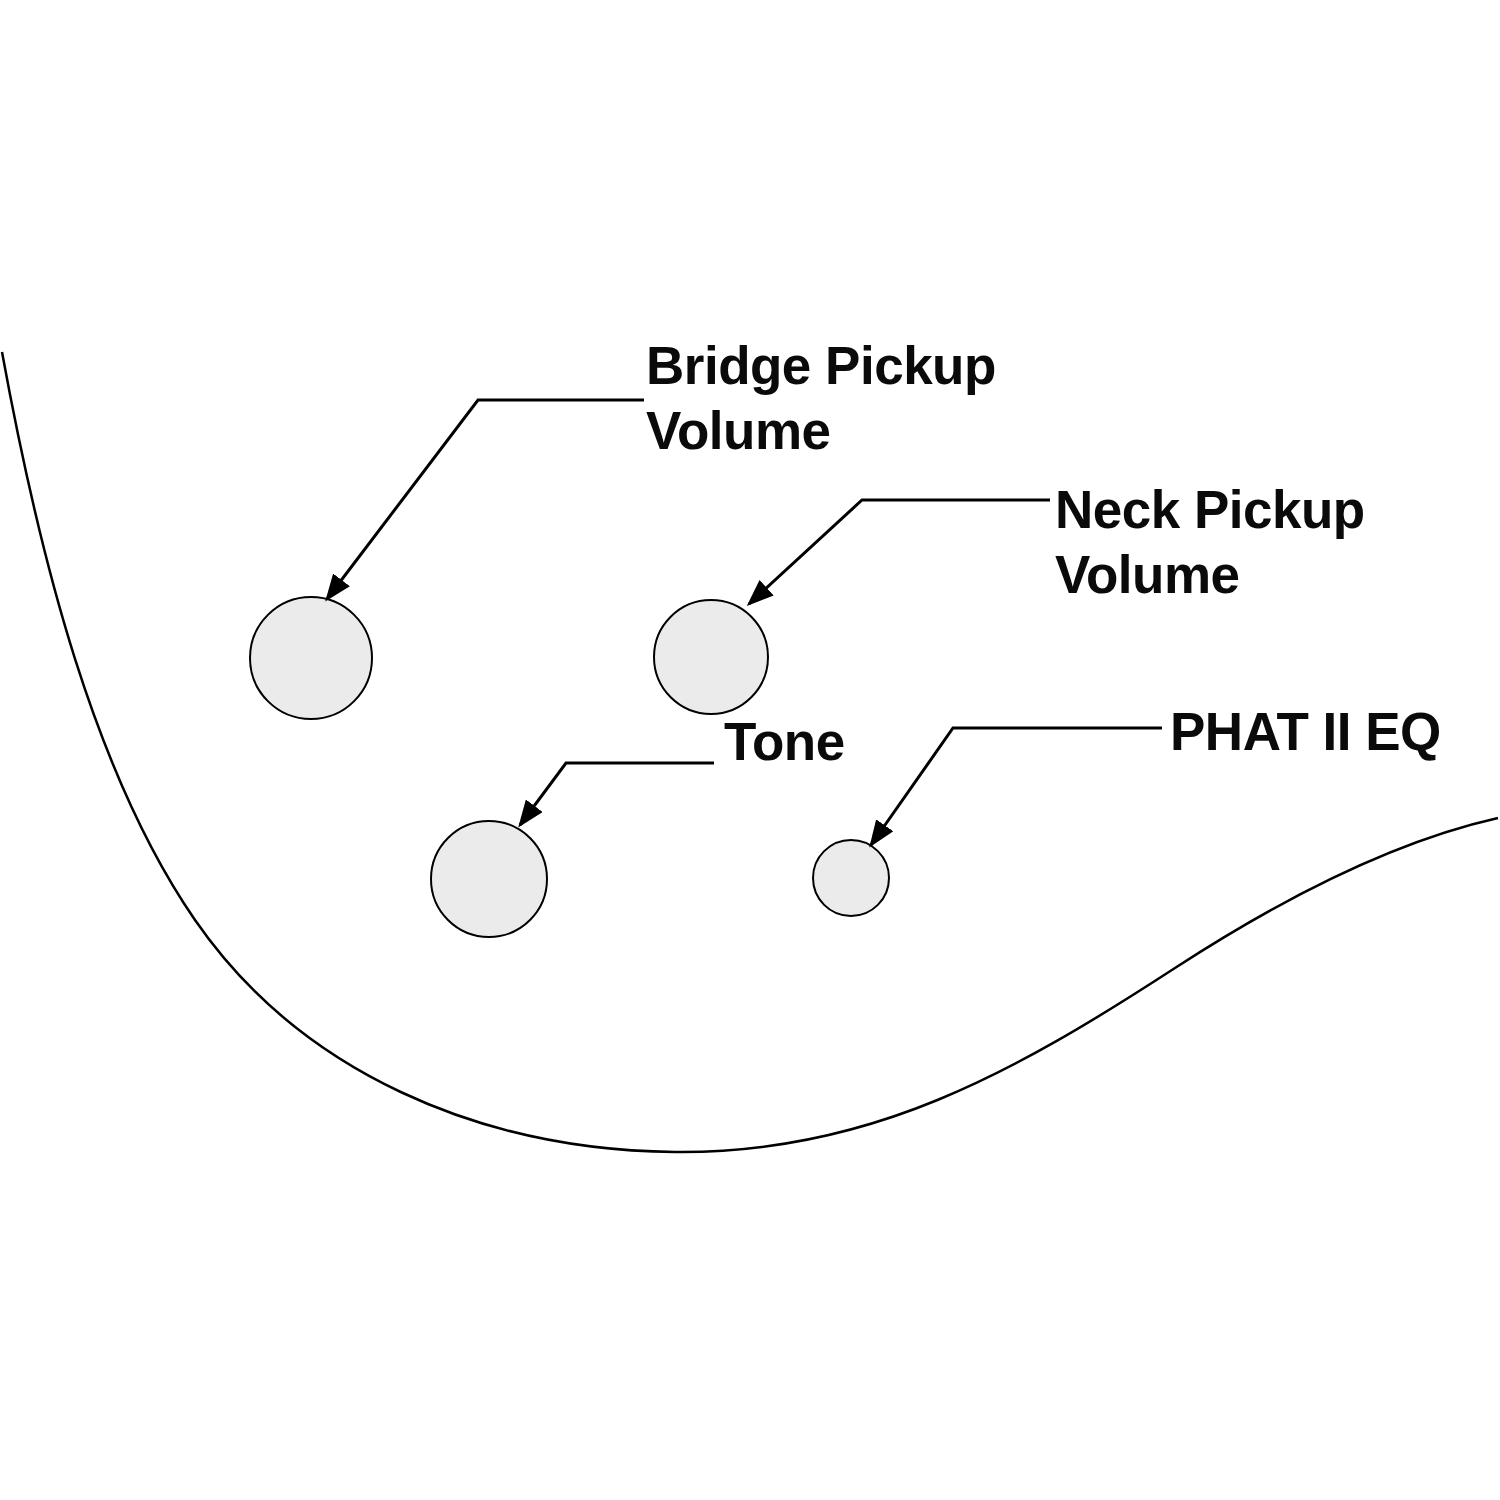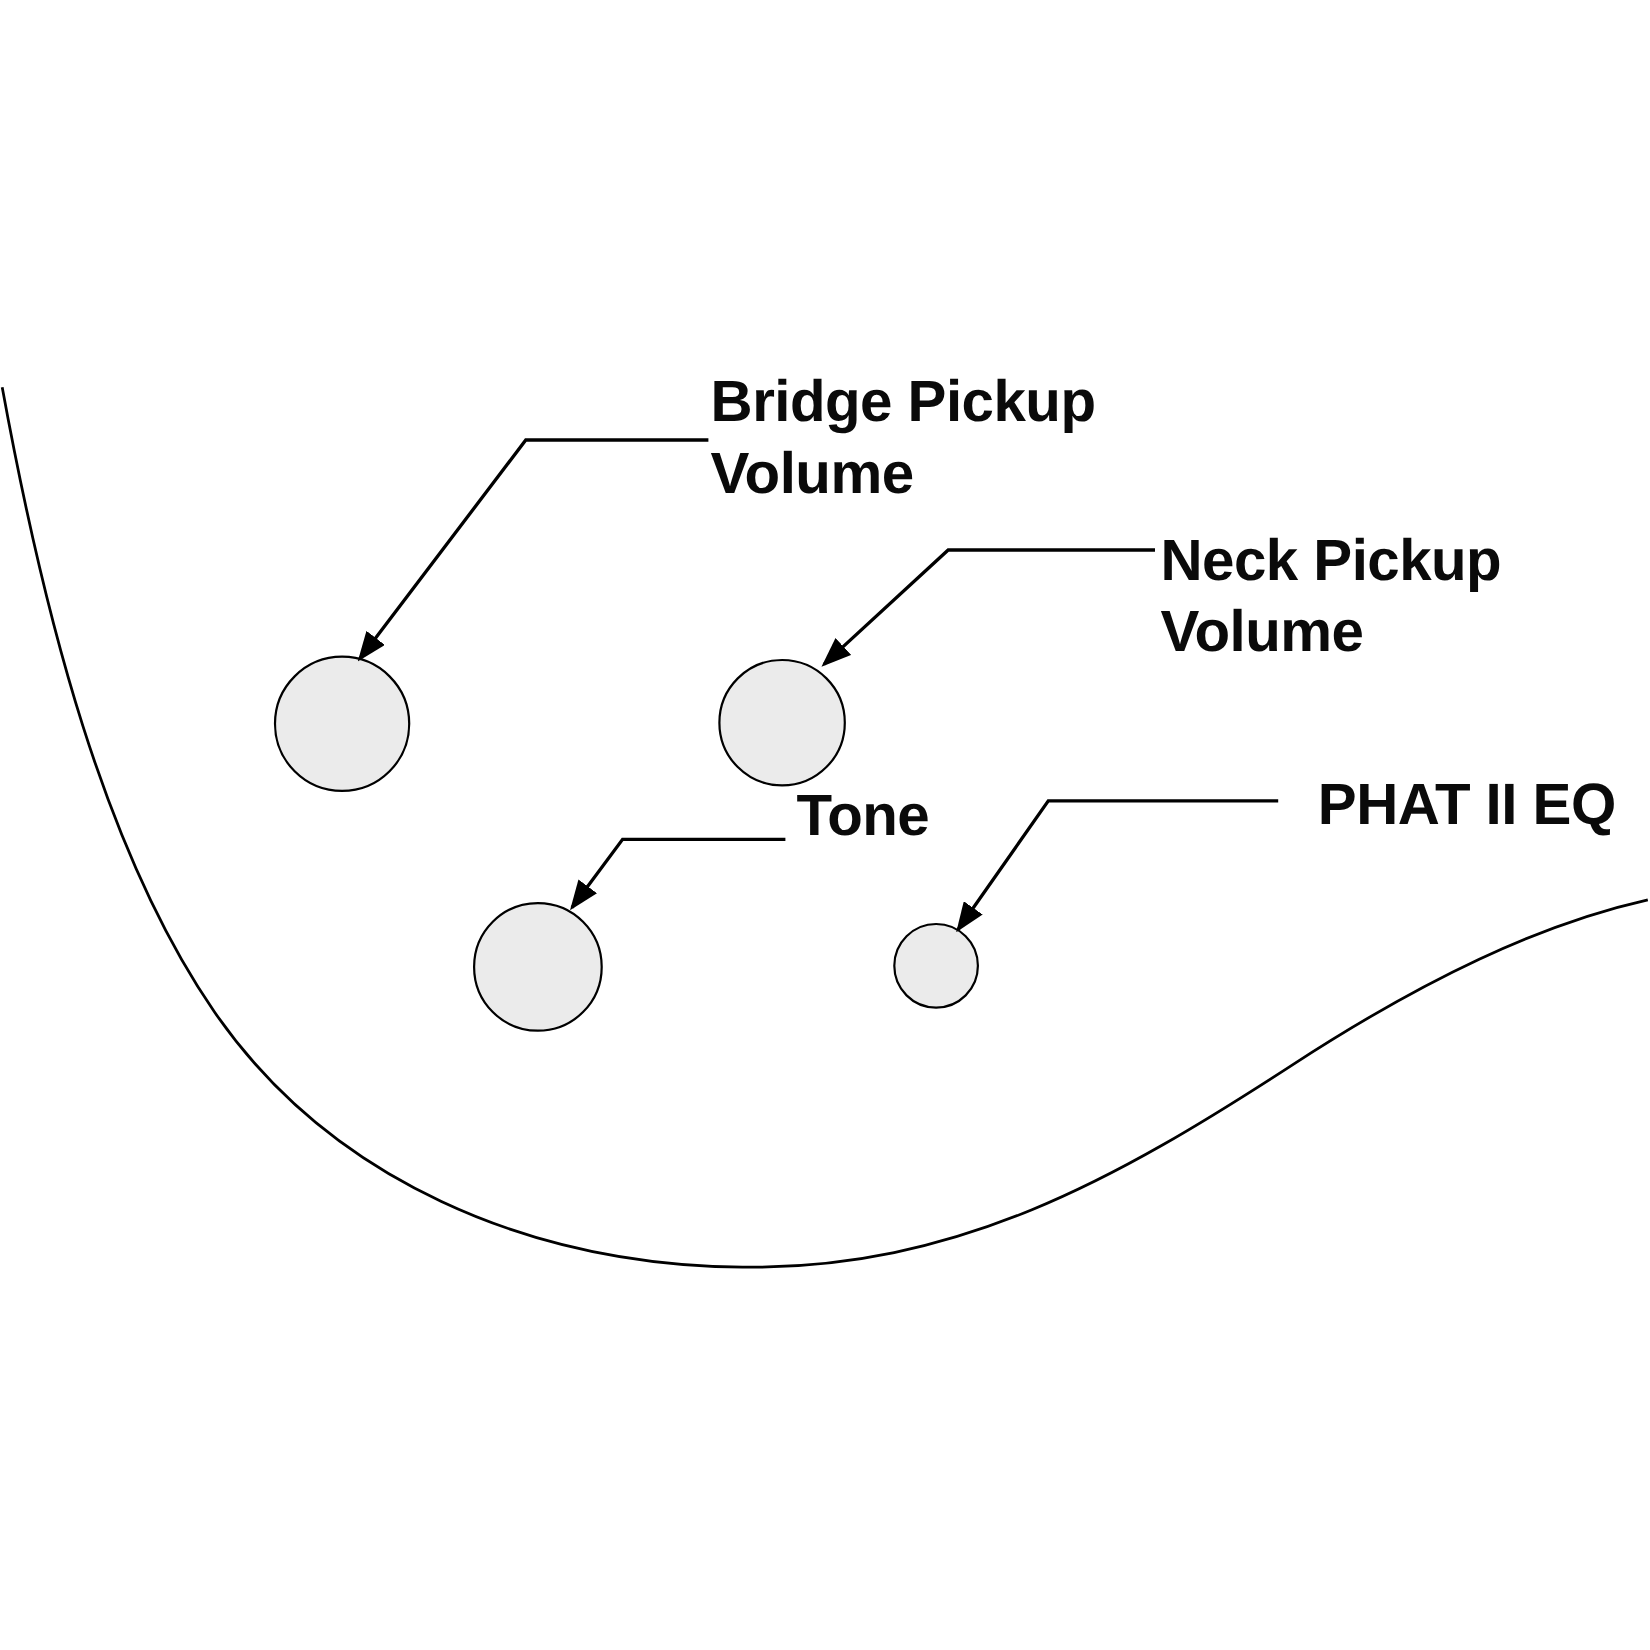--- a/index.html
+++ b/index.html
@@ -27,21 +27,21 @@
     font-weight: bold;
     font-size: 53px;
     line-height: 1.22;
     color: #0a0a0a;
     letter-spacing: -0.5px;
     white-space: pre-line;
   }
   .label-bridge { left: 646px; top: 334px; }
   .label-neck   { left: 1055px; top: 440px; margin-top: 38px; }
   .label-tone   { left: 724px; top: 710px; }
-  .label-phat   { left: 1170px; top: 700px; margin-left: 28px; }
+  .label-phat   { left: 1170px; top: 700px; }
 </style>
 </head>
 <body>
 
 <div class="stage">
 
   <svg class="diagram-svg" viewBox="0 0 1500 1500">
     <defs>
       <marker id="arrowhead" markerWidth="9" markerHeight="7" refX="8" refY="3.5" orient="auto" markerUnits="strokeWidth">
         <path d="M0,0 L9,3.5 L0,7 Z" fill="#000000"></path>

